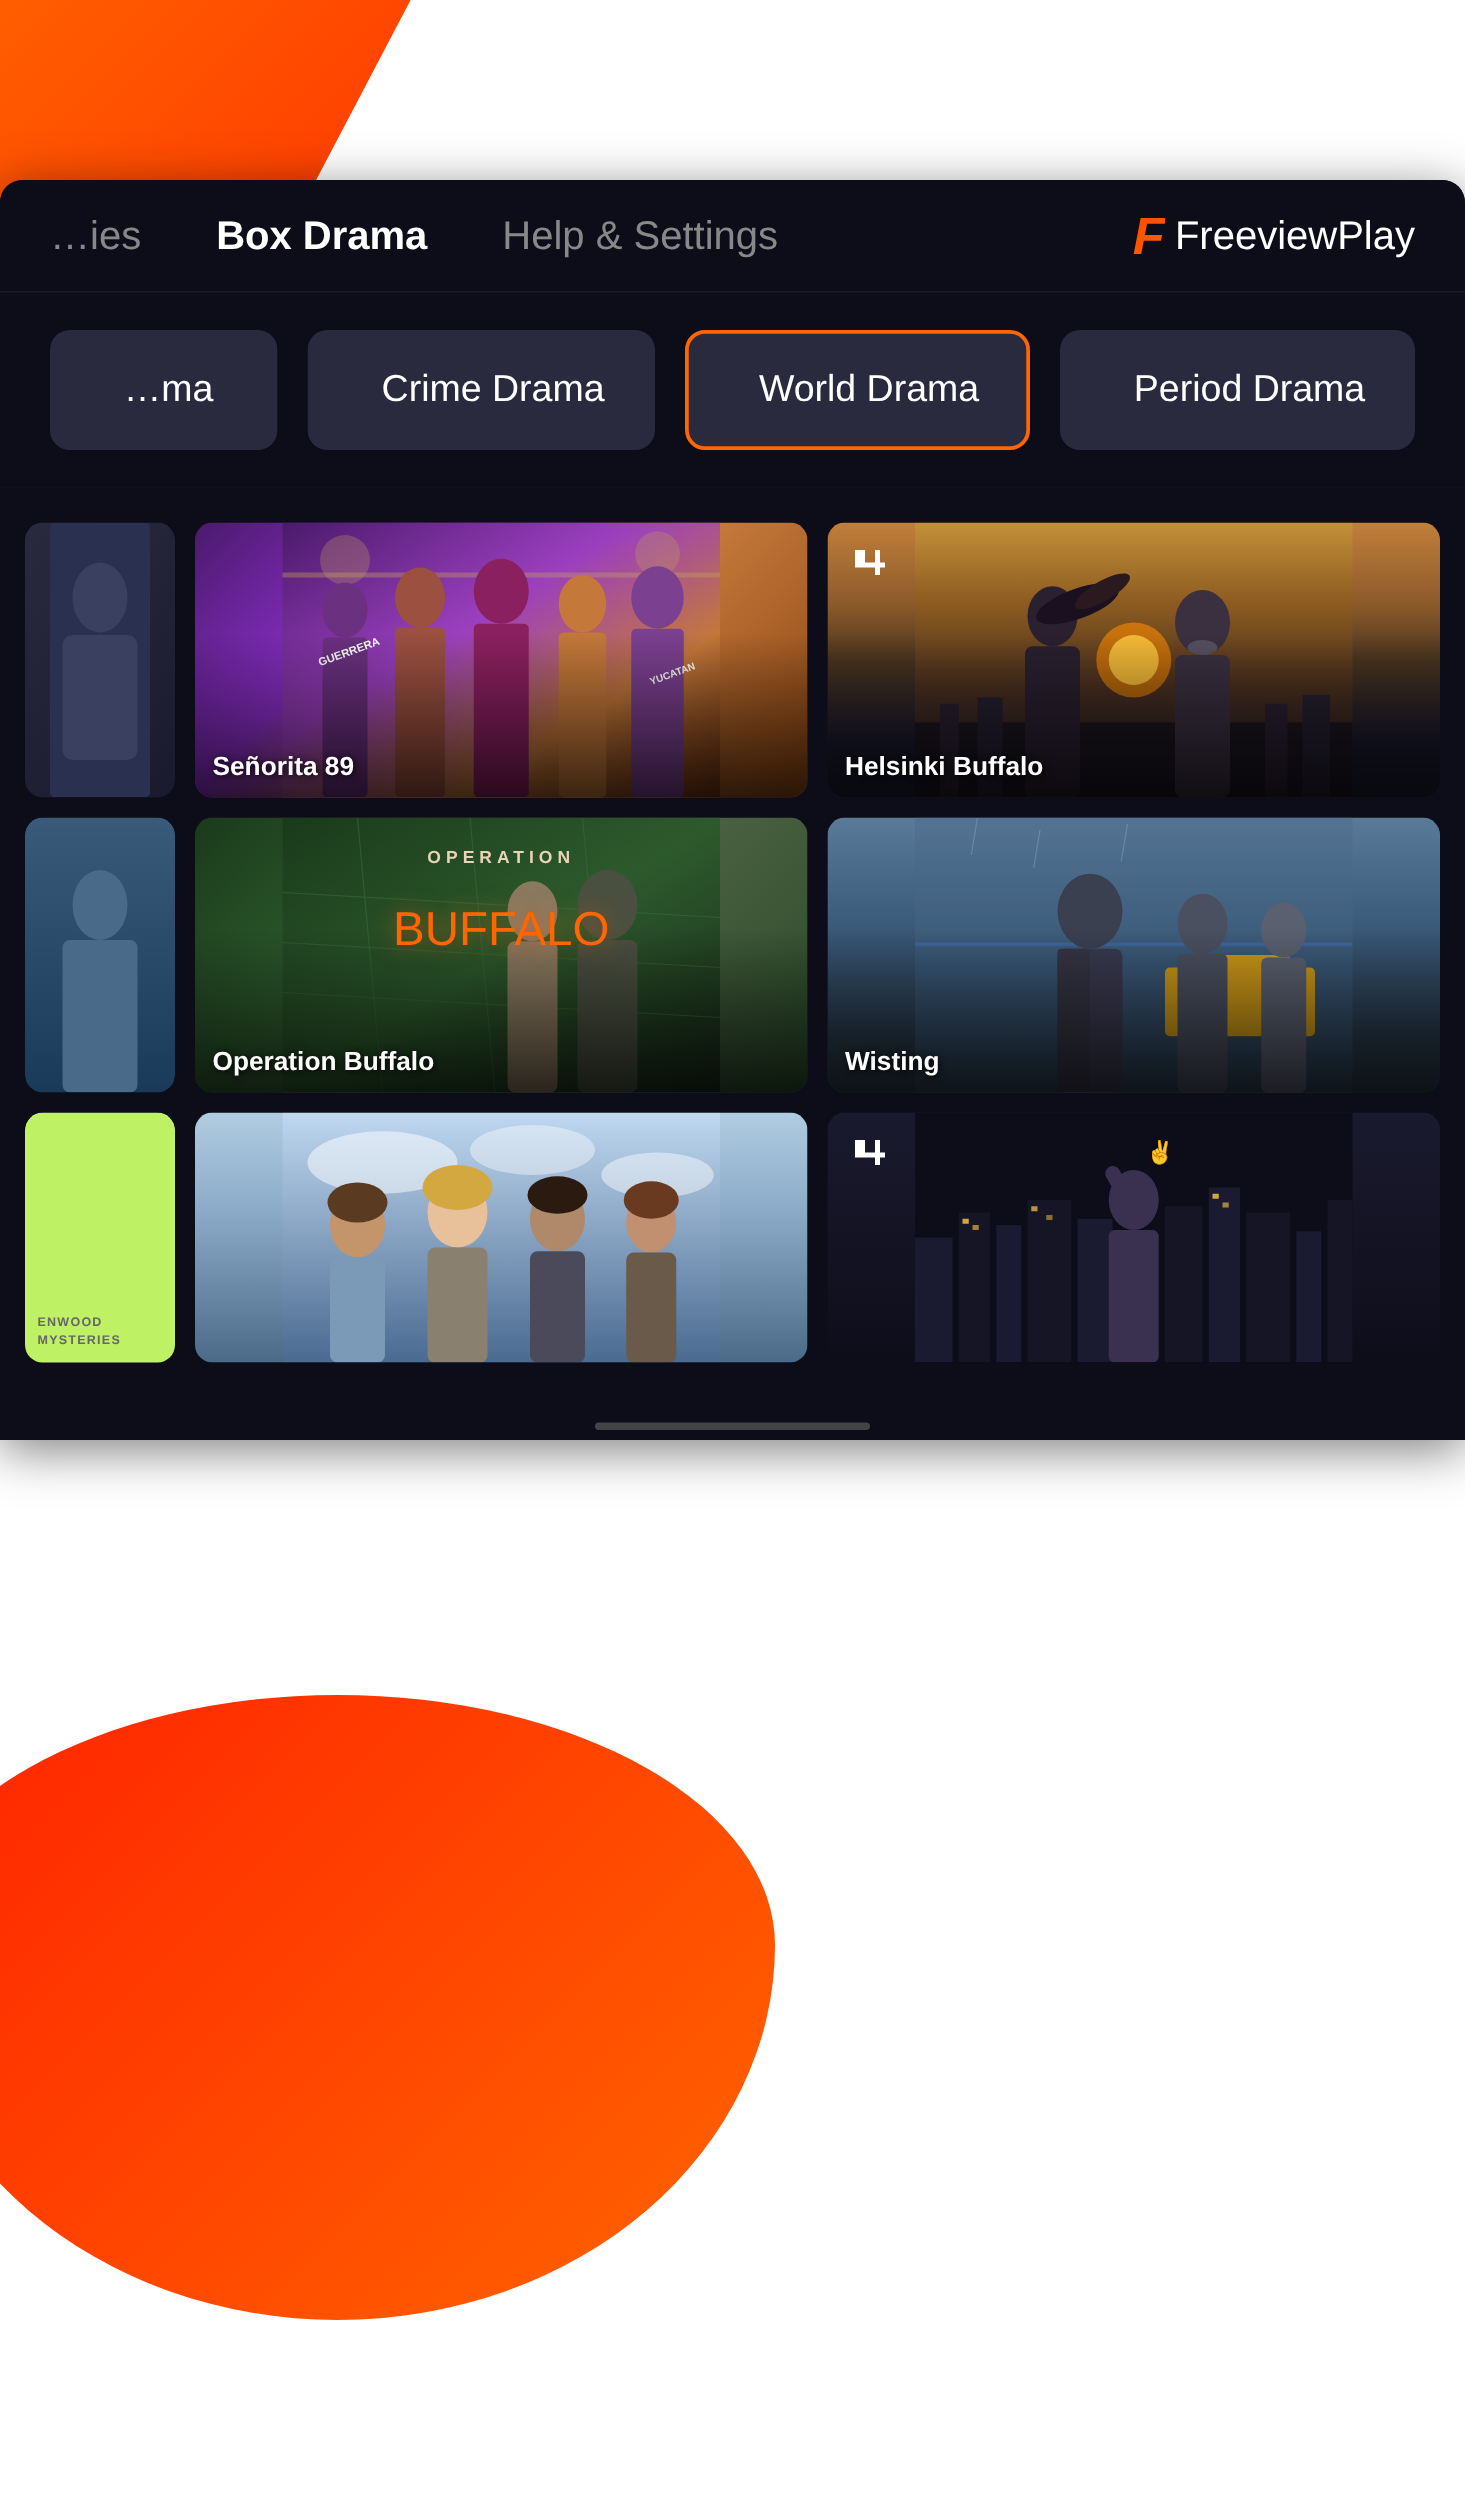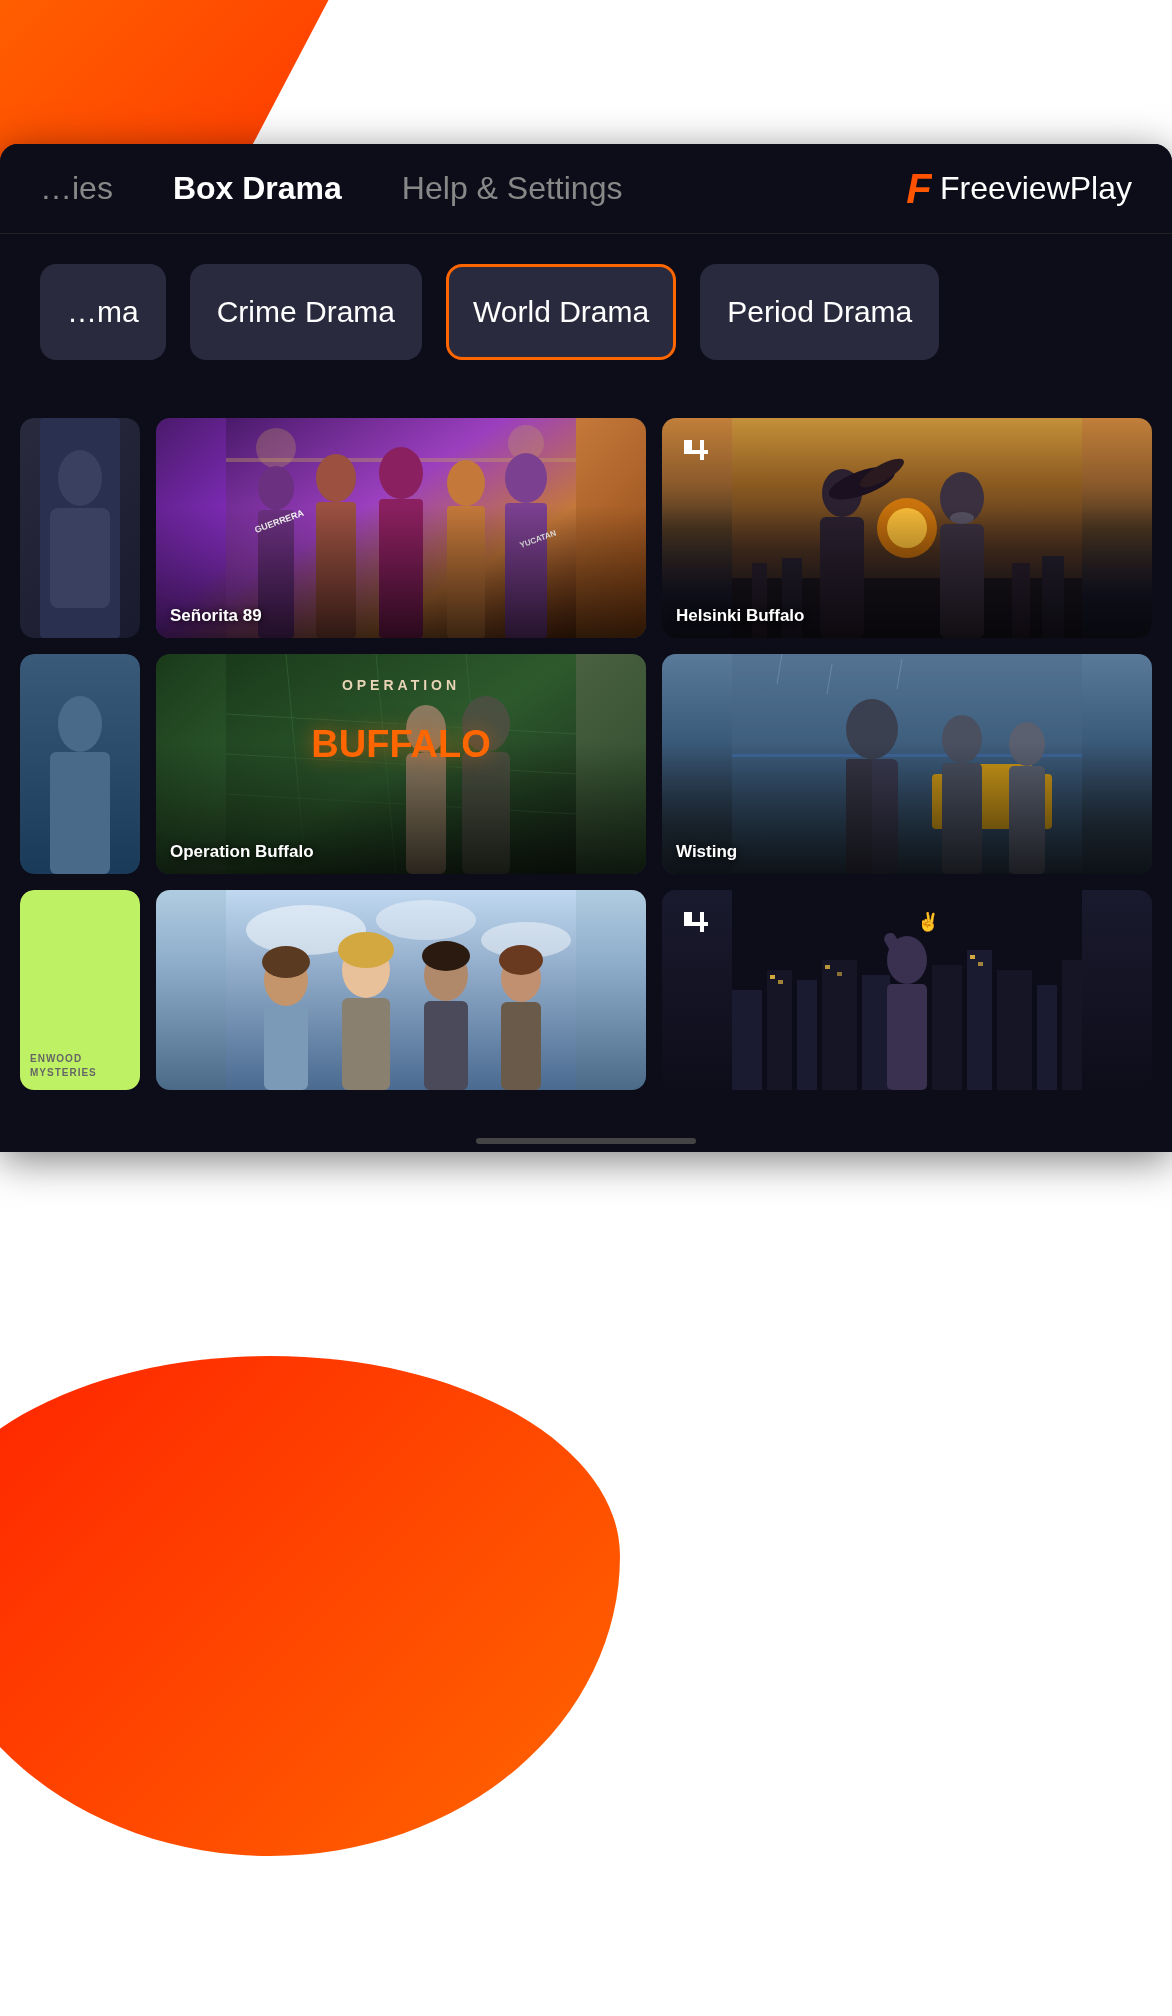--- a/index.html
+++ b/index.html
@@ -114,21 +114,21 @@
       display: flex;
       align-items: center;
       padding: 30px 40px;
       gap: 24px;
       overflow: hidden;
     }
 
     .category-tab {
       background: #2a2a3e;
       border-radius: 16px;
-      padding: 28px 24px;
+      padding: 28px 56px;
       color: #ffffff;
       font-size: 30px;
       font-weight: 500;
       cursor: pointer;
       white-space: nowrap;
       border: 3px solid transparent;
       min-width: 200px;
       text-align: right;
     }
 
@@ -161,21 +161,21 @@
       position: relative;
       cursor: pointer;
       height: 220px;
     }
 
     .card-label {
       position: absolute;
       bottom: 12px;
       left: 14px;
       color: #ffffff;
-      font-size: 17px;
+      font-size: 21px;
       font-weight: 700;
       text-shadow: 1px 1px 6px rgba(0,0,0,0.9);
       z-index: 2;
     }
 
     
     .senorita-bg {
       background: linear-gradient(135deg, #4a1a6b 0%, #8b2fc9 30%, #c4783a 60%, #8b4513 100%);
       width: 100%;
       height: 100%;
@@ -432,21 +432,21 @@
             <ellipse cx="260" cy="70" rx="24" ry="28" fill="#4a5040"></ellipse>
             <rect x="236" y="98" width="48" height="122" fill="#4a5040" rx="6"></rect>
 
             <ellipse cx="200" cy="75" rx="20" ry="24" fill="#8a7a60"></ellipse>
             <rect x="180" y="99" width="40" height="121" fill="#8a7a60" rx="6"></rect>
           </svg>
         </div>
 
         <div style="position:absolute; top:30%; left:50%; transform:translate(-50%,-50%); text-align:center; z-index:3;">
           <div style="color:#e8d5b7; font-size:14px; font-weight:700; letter-spacing:4px; text-transform:uppercase;">OPERATION</div>
-          <div style="color:#ff6600; font-size:38px; font-weight:700; text-transform:uppercase; line-height:1; text-shadow: 0 0 20px rgba(255,100,0,0.5); margin-top: 32px;">BUFFALO</div>
+          <div style="color:#ff6600; font-size:38px; font-weight:400; text-transform:uppercase; line-height:1; text-shadow: 0 0 20px rgba(255,100,0,0.5); margin-top: 32px;">BUFFALO</div>
         </div>
         <div class="card-overlay"></div>
         <span class="card-label">Operation Buffalo</span>
       </div>
 
       <div class="card">
         <div class="wisting-bg">
           <svg width="100%" height="100%" viewBox="0 0 350 220">
             <defs>
               <linearGradient id="wis-bg" x1="0%" y1="0%" x2="0%" y2="100%">

